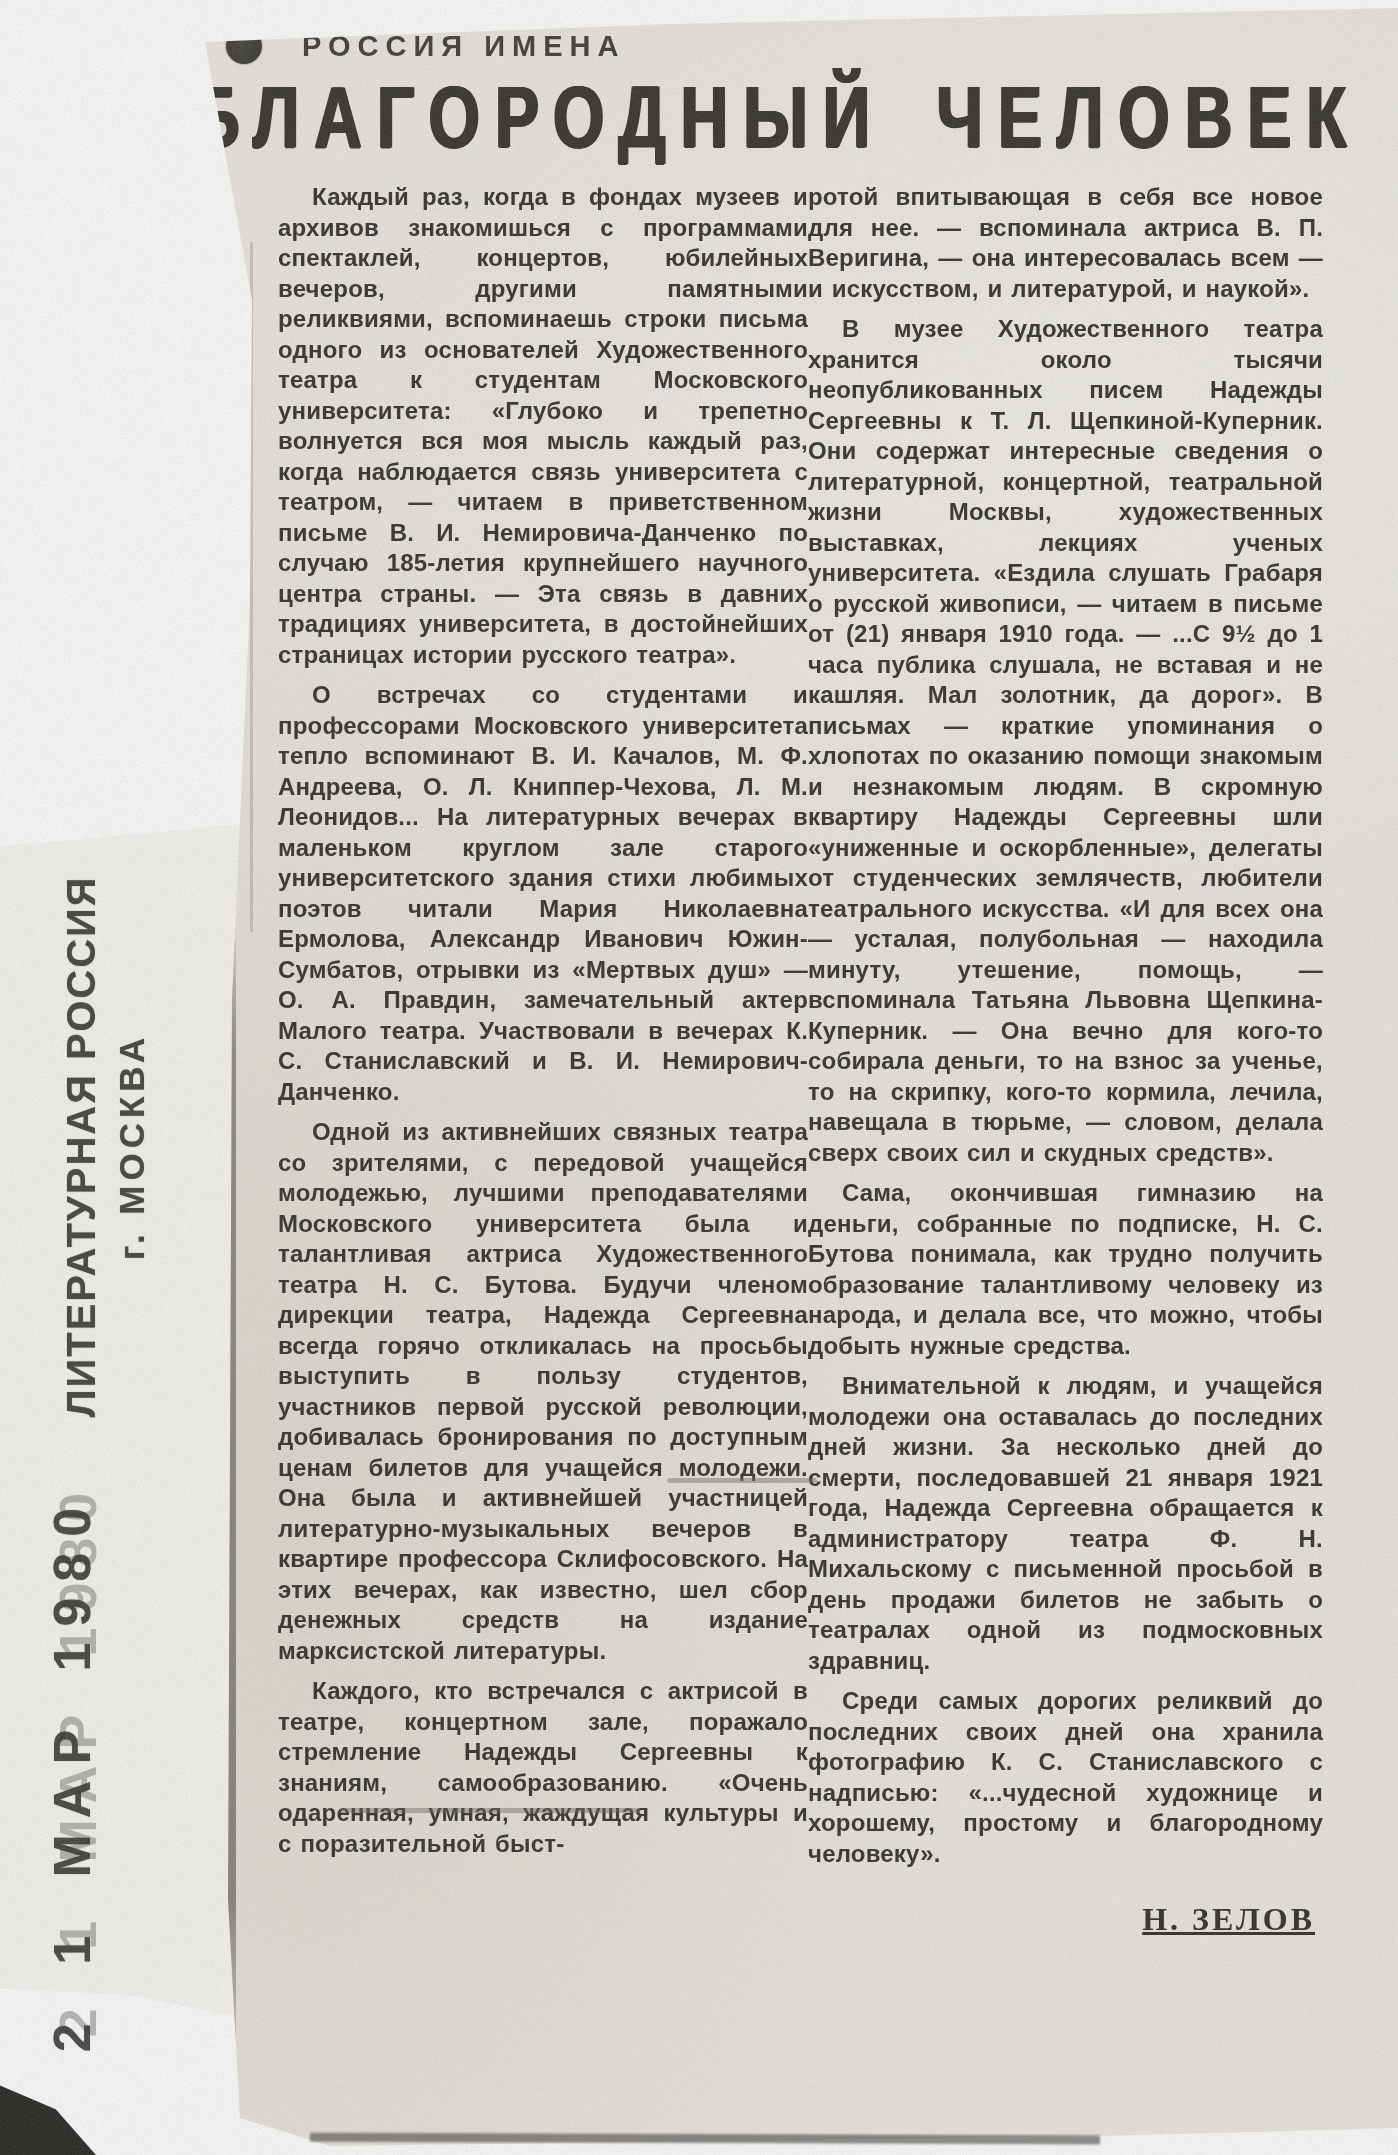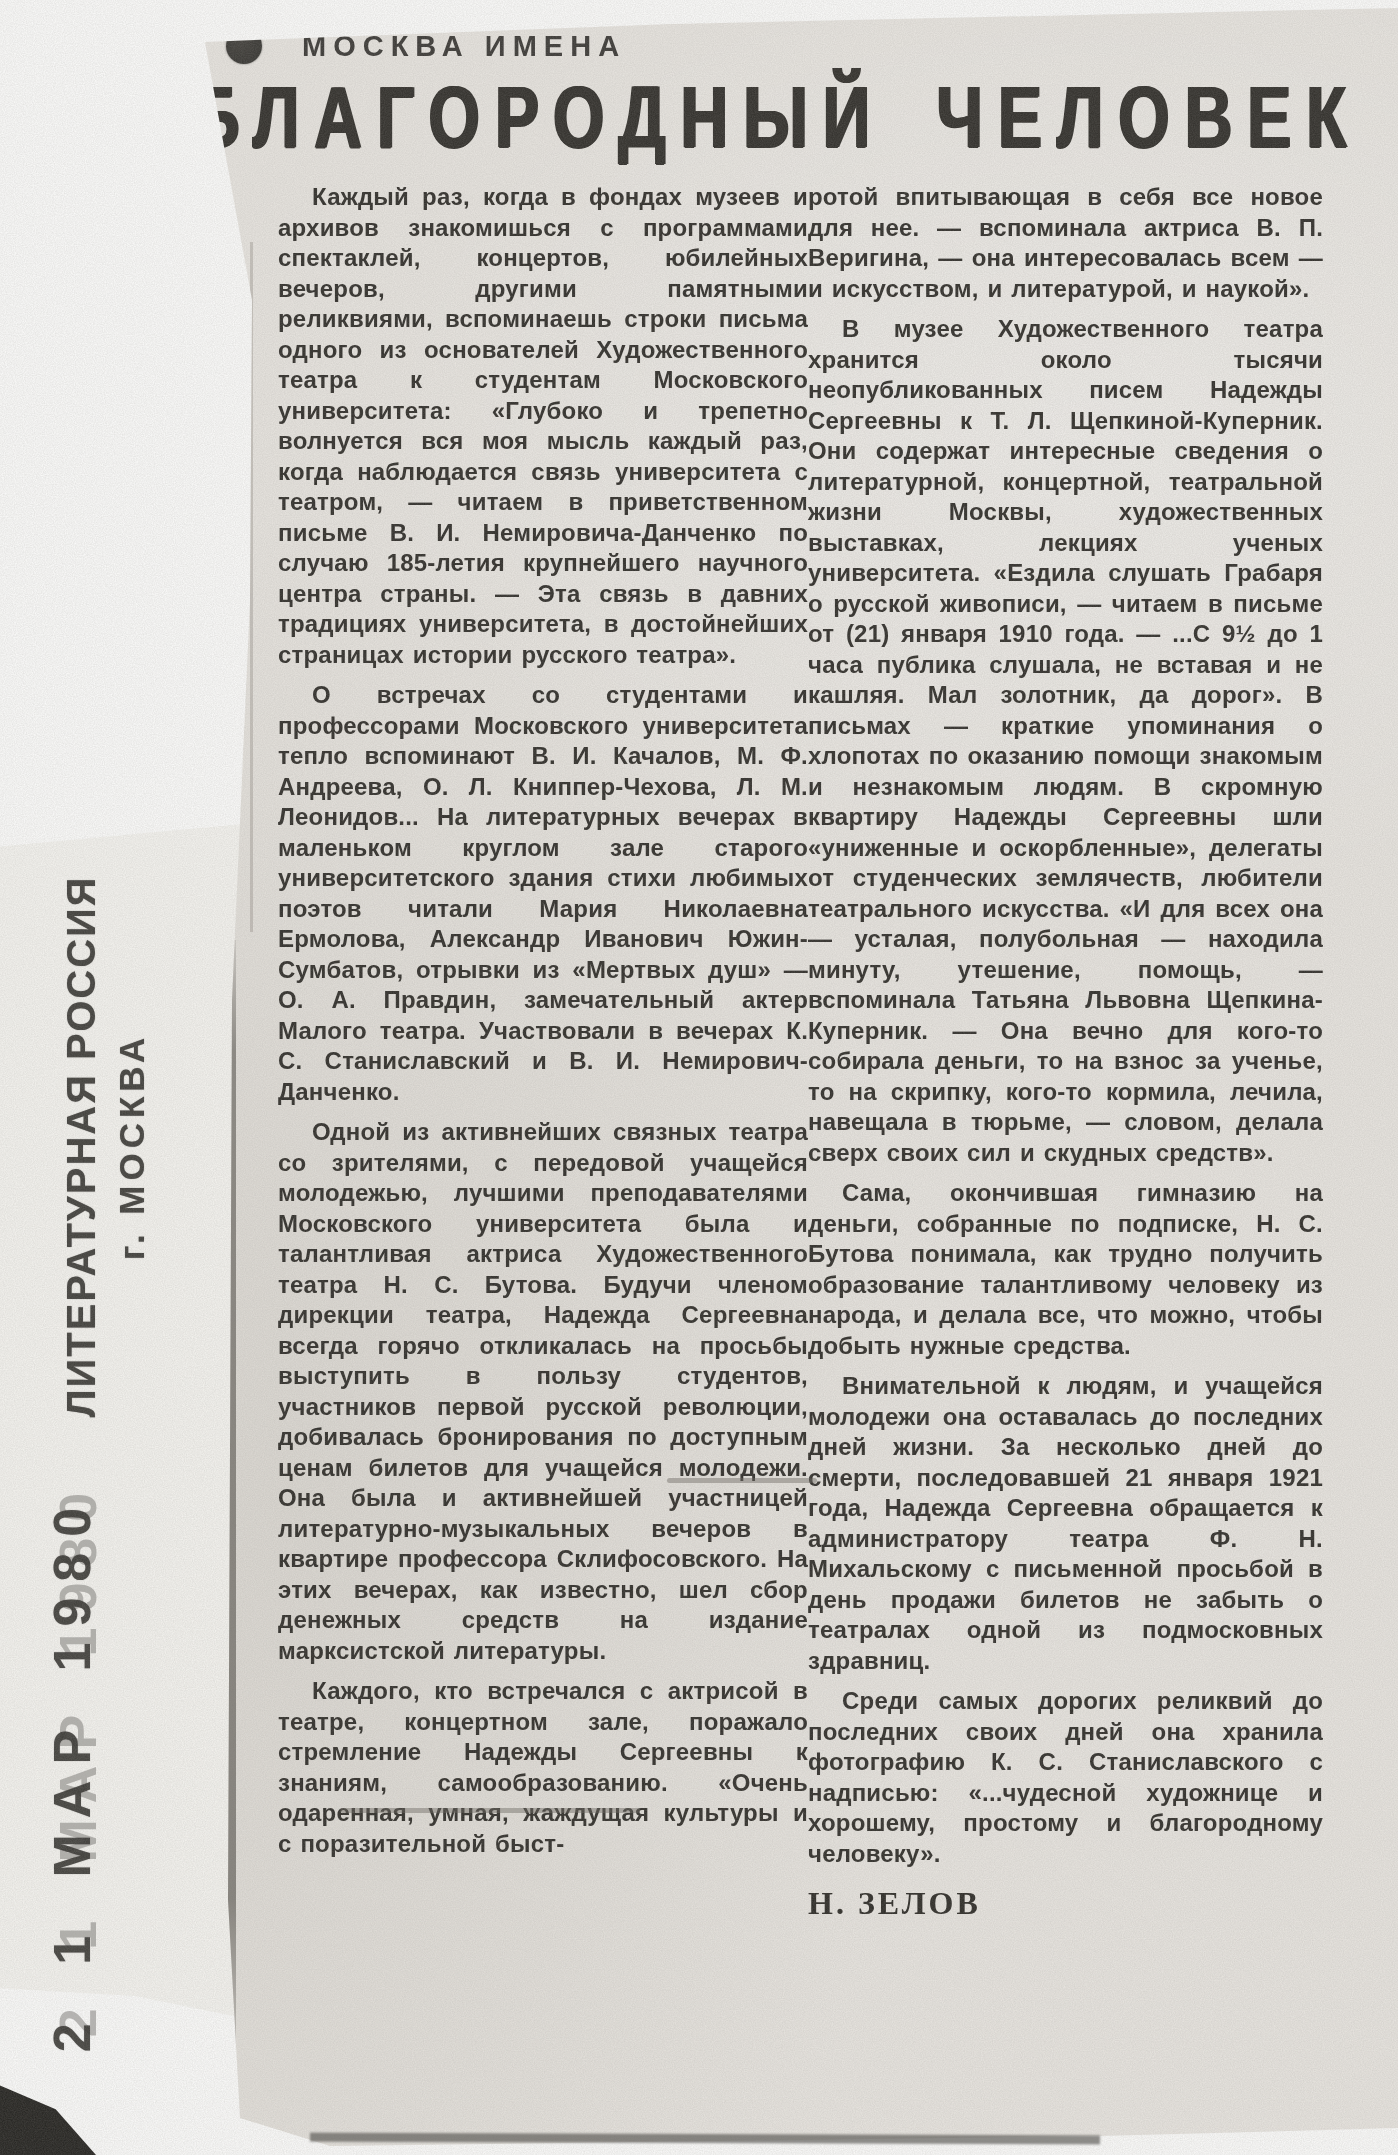--- a/index.html
+++ b/index.html
@@ -84,23 +84,23 @@
   .columns p{
     margin:0 0 10px 0;
     font-size:24px;line-height:30.5px;font-weight:700;
     color:var(--ink);
     text-align:justify;text-indent:34px;
     letter-spacing:0.2px;word-spacing:2px;
     hyphens:auto;
   }
   .columns p.noindent{text-indent:0;}
   .signature{
-    margin-top:16px;text-align:left;padding-right:8px;
+    margin-top:32px;text-align:right;padding-right:8px;
     font-family:"Liberation Serif",serif;font-weight:700;
-    font-size:32px;letter-spacing:3px;color:#2c2a26;
+    font-size:32px;letter-spacing:3px;color:#2c2a26;text-decoration:underline;
   }
   
   .torn-edge{
     position:absolute;left:76px;top:938px;width:8px;height:1115px;
     background:linear-gradient(180deg,rgba(90,86,80,.15),rgba(75,72,66,.58) 10%,rgba(75,72,66,.62) 86%,rgba(90,86,80,.2));
     z-index:3;
   }
   .fold-line{
     position:absolute;left:98px;top:240px;width:3px;height:690px;
     background:rgba(110,105,98,.28);z-index:3;
@@ -139,21 +139,21 @@
     <div class="l1">ЛИТЕРАТУРНАЯ РОССИЯ</div>
     <div class="l2">г. МОСКВА</div>
   </div>
 
   <div class="stamp-date">2 1 МАР 1980</div>
 
   <div class="clipping">
 
     <div class="kicker">
       <span class="bullet"></span>
-      <span class="label">МОСКВА ИМЕНА</span>
+      <span class="label">РОССИЯ ИМЕНА</span>
     </div>
 
     <div class="headline">
       <span>БЛАГОРОДНЫЙ ЧЕЛОВЕК</span>
     </div>
 
     <div class="columns">
       <div class="colL">
         <p>Каждый раз, когда в фондах музеев и архивов знакомишься с программами спектаклей, концертов, юбилейных вечеров, другими памятными реликвиями, вспоминаешь строки письма одного из основателей Художественного театра к студентам Московского университета: «Глубоко и трепетно волнуется вся моя мысль каждый раз, когда наблюдается связь университета с театром, — читаем в приветственном письме В. И. Немировича-Данченко по случаю 185-летия крупнейшего научного центра страны. — Эта связь в давних традициях университета, в достойнейших страницах истории русского театра».</p>
         <p>О встречах со студентами и профессорами Московского университета тепло вспоминают В. И. Качалов, М. Ф. Андреева, О. Л. Книппер-Чехова, Л. М. Леонидов... На литературных вечерах в маленьком круглом зале старого университетского здания стихи любимых поэтов читали Мария Николаевна Ермолова, Александр Иванович Южин-Сумбатов, отрывки из «Мертвых душ» — О. А. Правдин, замечательный актер Малого театра. Участвовали в вечерах К. С. Станиславский и В. И. Немирович-Данченко.</p>

